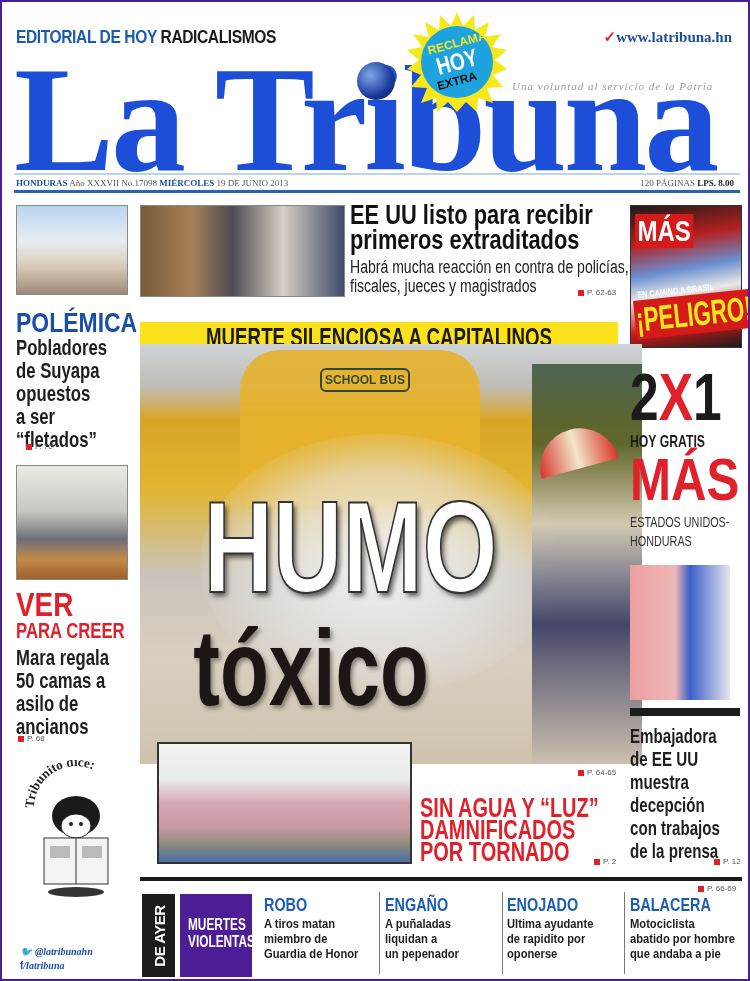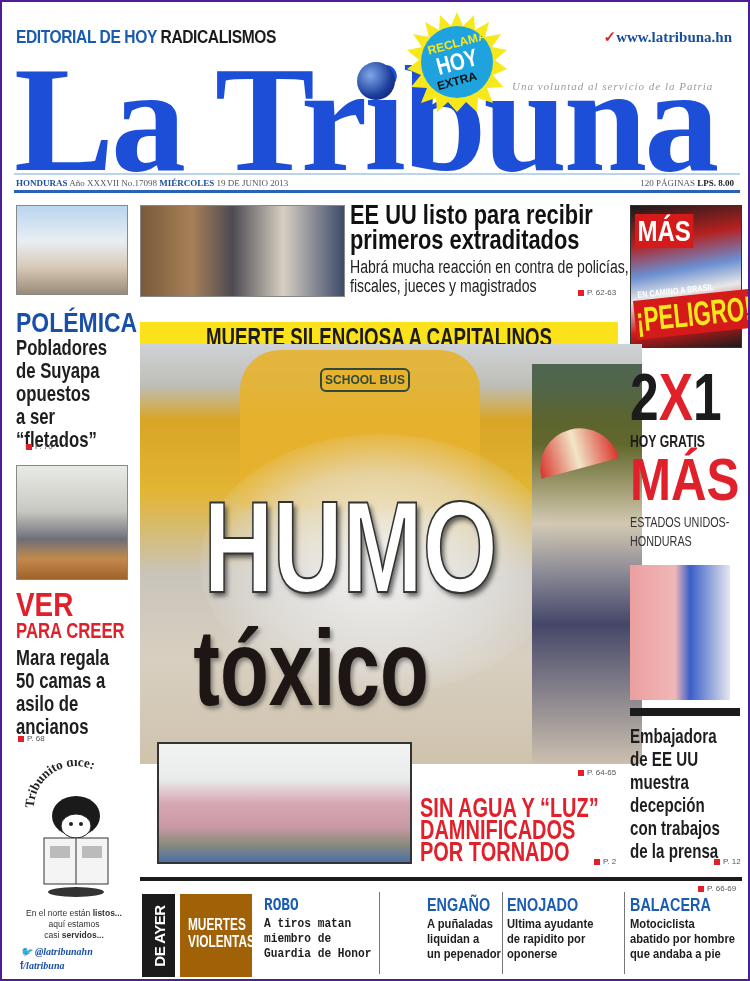--- a/index.html
+++ b/index.html
@@ -59,21 +59,21 @@
 
 .tribunito{left:20px;top:758px;width:105px;height:140px;}
 .trib-caption{left:14px;top:906px;width:116px;text-align:center;font-size:8.5px;line-height:11px;color:#333;}
 .social{left:18px;top:943px;font-family:"Liberation Serif",serif;font-weight:bold;font-style:italic;font-size:10px;line-height:14px;color:#1a4fa8;}
 .tw{color:#2ba5e0;}
 .fb{color:#2a4f9c;}
 
 .strip-rule{left:138px;top:875px;width:602px;height:4px;background:#1b1b1b;}
 .deayer{left:140px;top:892px;width:33px;height:83px;background:#1b1b1b;}
 .deayer span{position:absolute;left:50%;top:50%;transform:translate(-50%,-50%) rotate(-90deg);color:#fff;font-size:15px;font-weight:bold;white-space:nowrap;letter-spacing:-0.5px;}
-.muertes{left:178px;top:892px;width:72px;height:83px;background:#a16207;}
+.muertes{left:178px;top:892px;width:72px;height:83px;background:#4c1d95;}
 .muertes span{position:absolute;left:8px;top:22px;color:#fff;font-size:16px;line-height:17px;font-weight:bold;transform:scaleX(0.74);transform-origin:left top;white-space:nowrap;}
 .item{top:894px;}
 .item .ttl{font-size:18px;line-height:18px;color:#1c5db4;font-weight:bold;transform:scaleX(0.8);transform-origin:left top;white-space:nowrap;display:block;}
 .item .txt{font-size:13px;line-height:15px;color:#1e1e1e;font-weight:bold;transform:scaleX(0.86);transform-origin:left top;white-space:nowrap;display:block;margin-top:2px;}
 .vsep{top:890px;width:1px;height:82px;background:#777;}
 </style>
 </head>
 <body>
 
 <div class="page">
@@ -209,52 +209,47 @@
       <ellipse cx="54" cy="66" rx="15" ry="12" fill="#fff" stroke="#222"></ellipse>
       <circle cx="49" cy="64" r="2" fill="#222"></circle>
         <circle cx="59" cy="64" r="2" fill="#222"></circle>
       <rect x="22" y="78" width="64" height="46" fill="#f4f4f4" stroke="#333"></rect>
       <line x1="54" y1="78" x2="54" y2="124" stroke="#333"></line>
       <rect x="28" y="86" width="20" height="12" fill="#bbb"></rect>
         <rect x="60" y="86" width="20" height="12" fill="#bbb"></rect>
       <ellipse cx="54" cy="132" rx="28" ry="5" fill="#333"></ellipse>
     </svg>
   </div>
-  <div class="abs trib-caption">
-    <div><span>En el norte están </span><b>listos...</b></div>
-    <div>aquí estamos</div>
-    <div><span>casi </span><b>servidos...</b></div>
-  </div>
   <div class="abs social">
     <div><span class="tw">🐦</span> <span>@latribunahn</span></div>
     <div><span class="fb" style="font-style:normal;font-family:'Liberation Sans',sans-serif;">f</span><span>/latribuna</span></div>
   </div>
 
   <div class="abs strip-rule"></div>
   <div class="abs pg" style="left:696px;top:882px;">P. 66-69</div>
   <div class="abs deayer">
       <span>DE AYER</span>
     </div>
   <div class="abs muertes">
     <span>
         <div>MUERTES</div>
         <div>VIOLENTAS</div>
       </span>
   </div>
 
-  <div class="abs item" style="left:262px;font-family:Liberation Mono, monospace;">
+  <div class="abs item" style="left:262px;">
     <span class="ttl">ROBO</span>
     <span class="txt">
         <div>A tiros matan</div>
         <div>miembro de</div>
         <div>Guardia de Honor</div>
       </span>
   </div>
   <div class="abs vsep" style="left:377px;"></div>
-  <div class="abs item" style="left:383px;margin-left:42px;">
+  <div class="abs item" style="left:383px;">
     <span class="ttl">ENGAÑO</span>
     <span class="txt">
         <div>A puñaladas</div>
         <div>liquidan a</div>
         <div>un pepenador</div>
       </span>
   </div>
   <div class="abs vsep" style="left:500px;"></div>
   <div class="abs item" style="left:505px;">
     <span class="ttl">ENOJADO</span>

